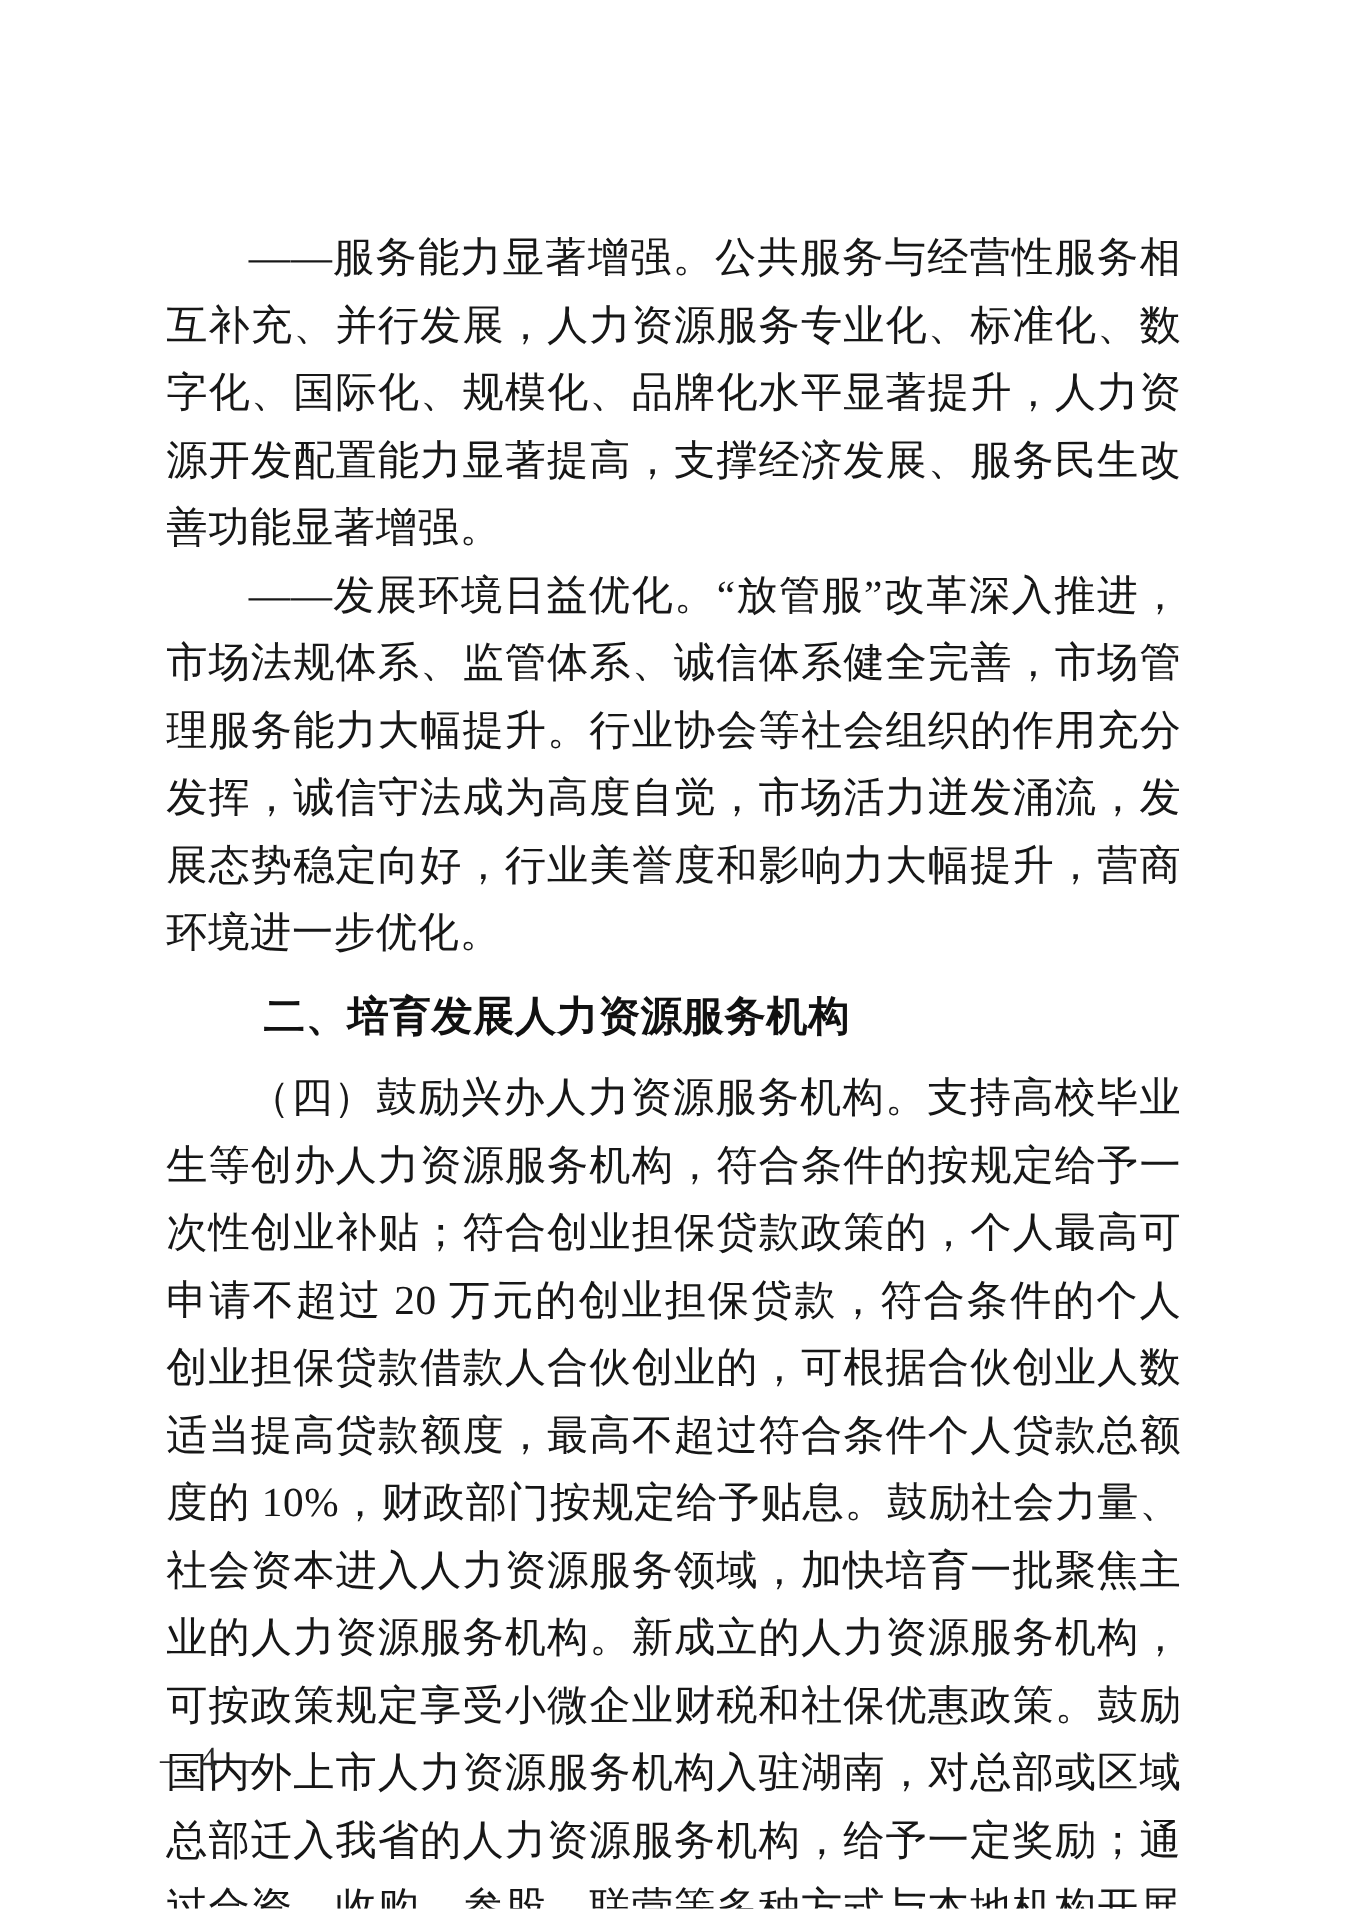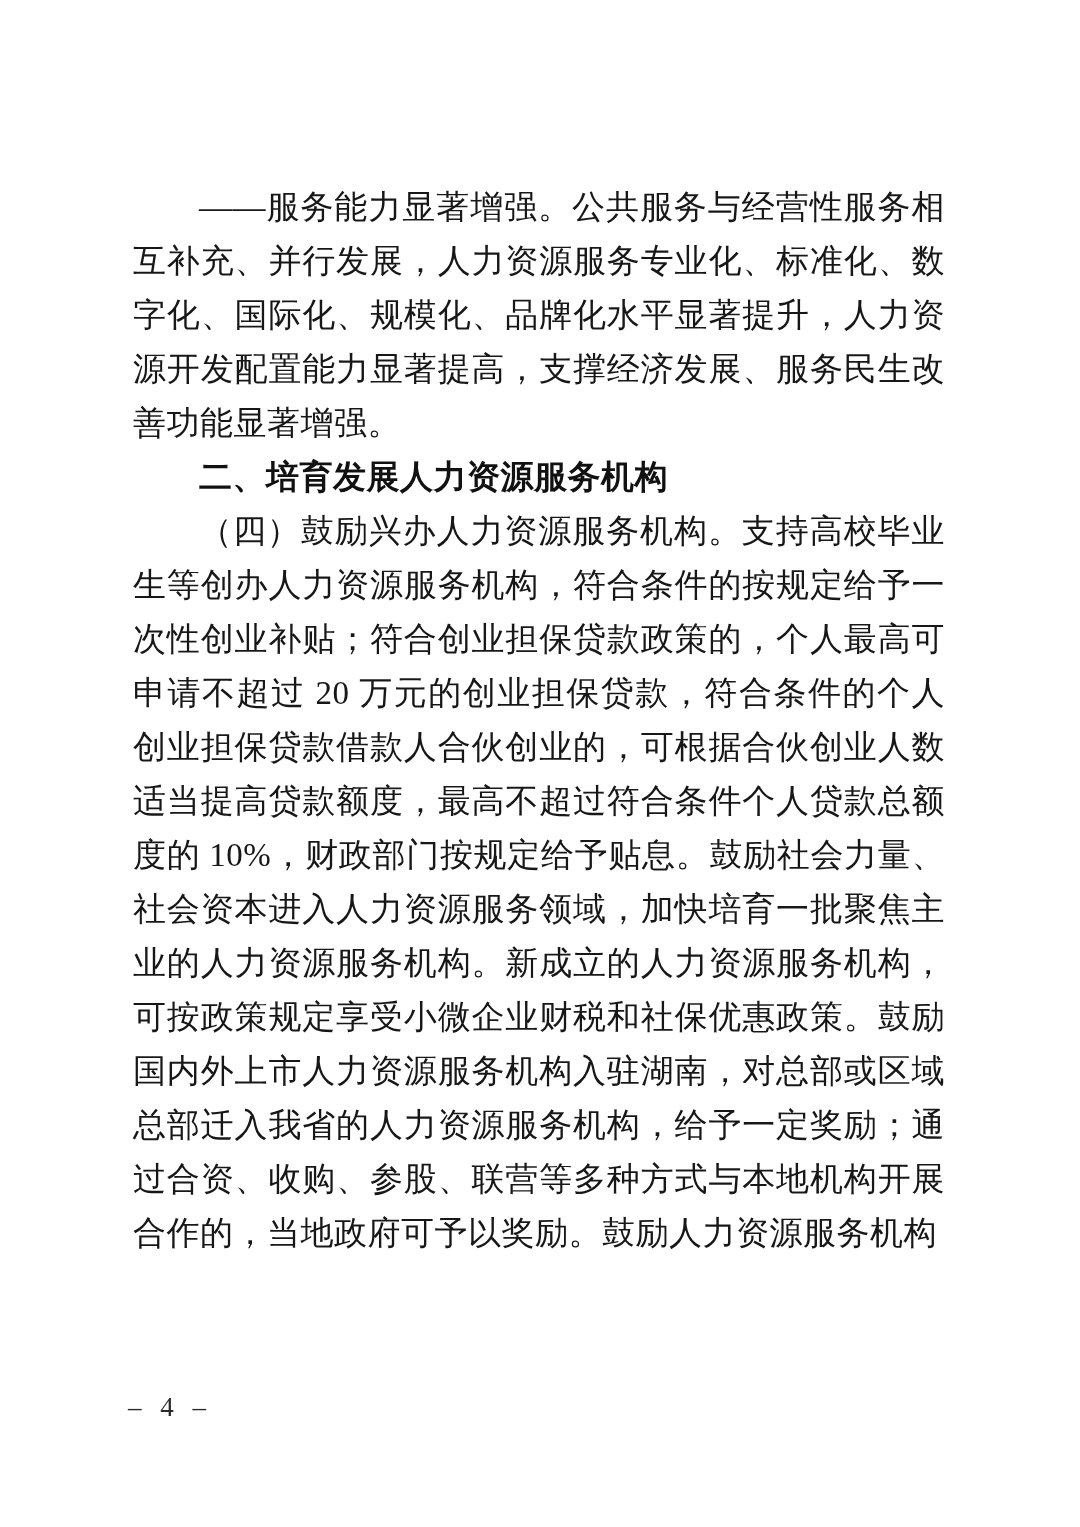--- a/index.html
+++ b/index.html
@@ -25,21 +25,21 @@
     line-height: 54px;
     text-align: justify;
     text-justify: inter-character;
     letter-spacing: 0.5px;
   }
   .para {
     margin: 0;
     text-indent: 2em;
   }
   .section-heading {
-    margin: 0;
+    margin: 12px;
     text-indent: 2em;
     font-family: "Liberation Sans", "DejaVu Sans", sans-serif;
     font-weight: 700;
     font-size: 33px;
     line-height: 54px;
     color: #111111;
   }
   .item-lead {
     font-weight: 400;
     font-family: "Liberation Serif", "DejaVu Serif", serif;
@@ -53,17 +53,18 @@
     color: #2a2a2a;
     letter-spacing: 6px;
   }
 </style>
 </head>
 <body>
 
 <div class="page">
   <div class="content">
     <p class="para">——服务能力显著增强。公共服务与经营性服务相互补充、并行发展，人力资源服务专业化、标准化、数字化、国际化、规模化、品牌化水平显著提升，人力资源开发配置能力显著提高，支撑经济发展、服务民生改善功能显著增强。</p>
+    <p class="para">——发展环境日益优化。“放管服”改革深入推进，市场法规体系、监管体系、诚信体系健全完善，市场管理服务能力大幅提升。行业协会等社会组织的作用充分发挥，诚信守法成为高度自觉，市场活力迸发涌流，发展态势稳定向好，行业美誉度和影响力大幅提升，营商环境进一步优化。</p>
     <h2 class="section-heading">二、培育发展人力资源服务机构</h2>
     <p class="para"><span class="item-lead">（四）鼓励兴办人力资源服务机构。</span><span>支持高校毕业生等创办人力资源服务机构，符合条件的按规定给予一次性创业补贴；符合创业担保贷款政策的，个人最高可申请不超过 20 万元的创业担保贷款，符合条件的个人创业担保贷款借款人合伙创业的，可根据合伙创业人数适当提高贷款额度，最高不超过符合条件个人贷款总额度的 10%，财政部门按规定给予贴息。鼓励社会力量、社会资本进入人力资源服务领域，加快培育一批聚焦主业的人力资源服务机构。新成立的人力资源服务机构，可按政策规定享受小微企业财税和社保优惠政策。鼓励国内外上市人力资源服务机构入驻湖南，对总部或区域总部迁入我省的人力资源服务机构，给予一定奖励；通过合资、收购、参股、联营等多种方式与本地机构开展合作的，当地政府可予以奖励。鼓励人力资源服务机构</span></p>
   </div>
   <div class="page-number">– 4 –</div>
 </div>
 
 </body></html>

